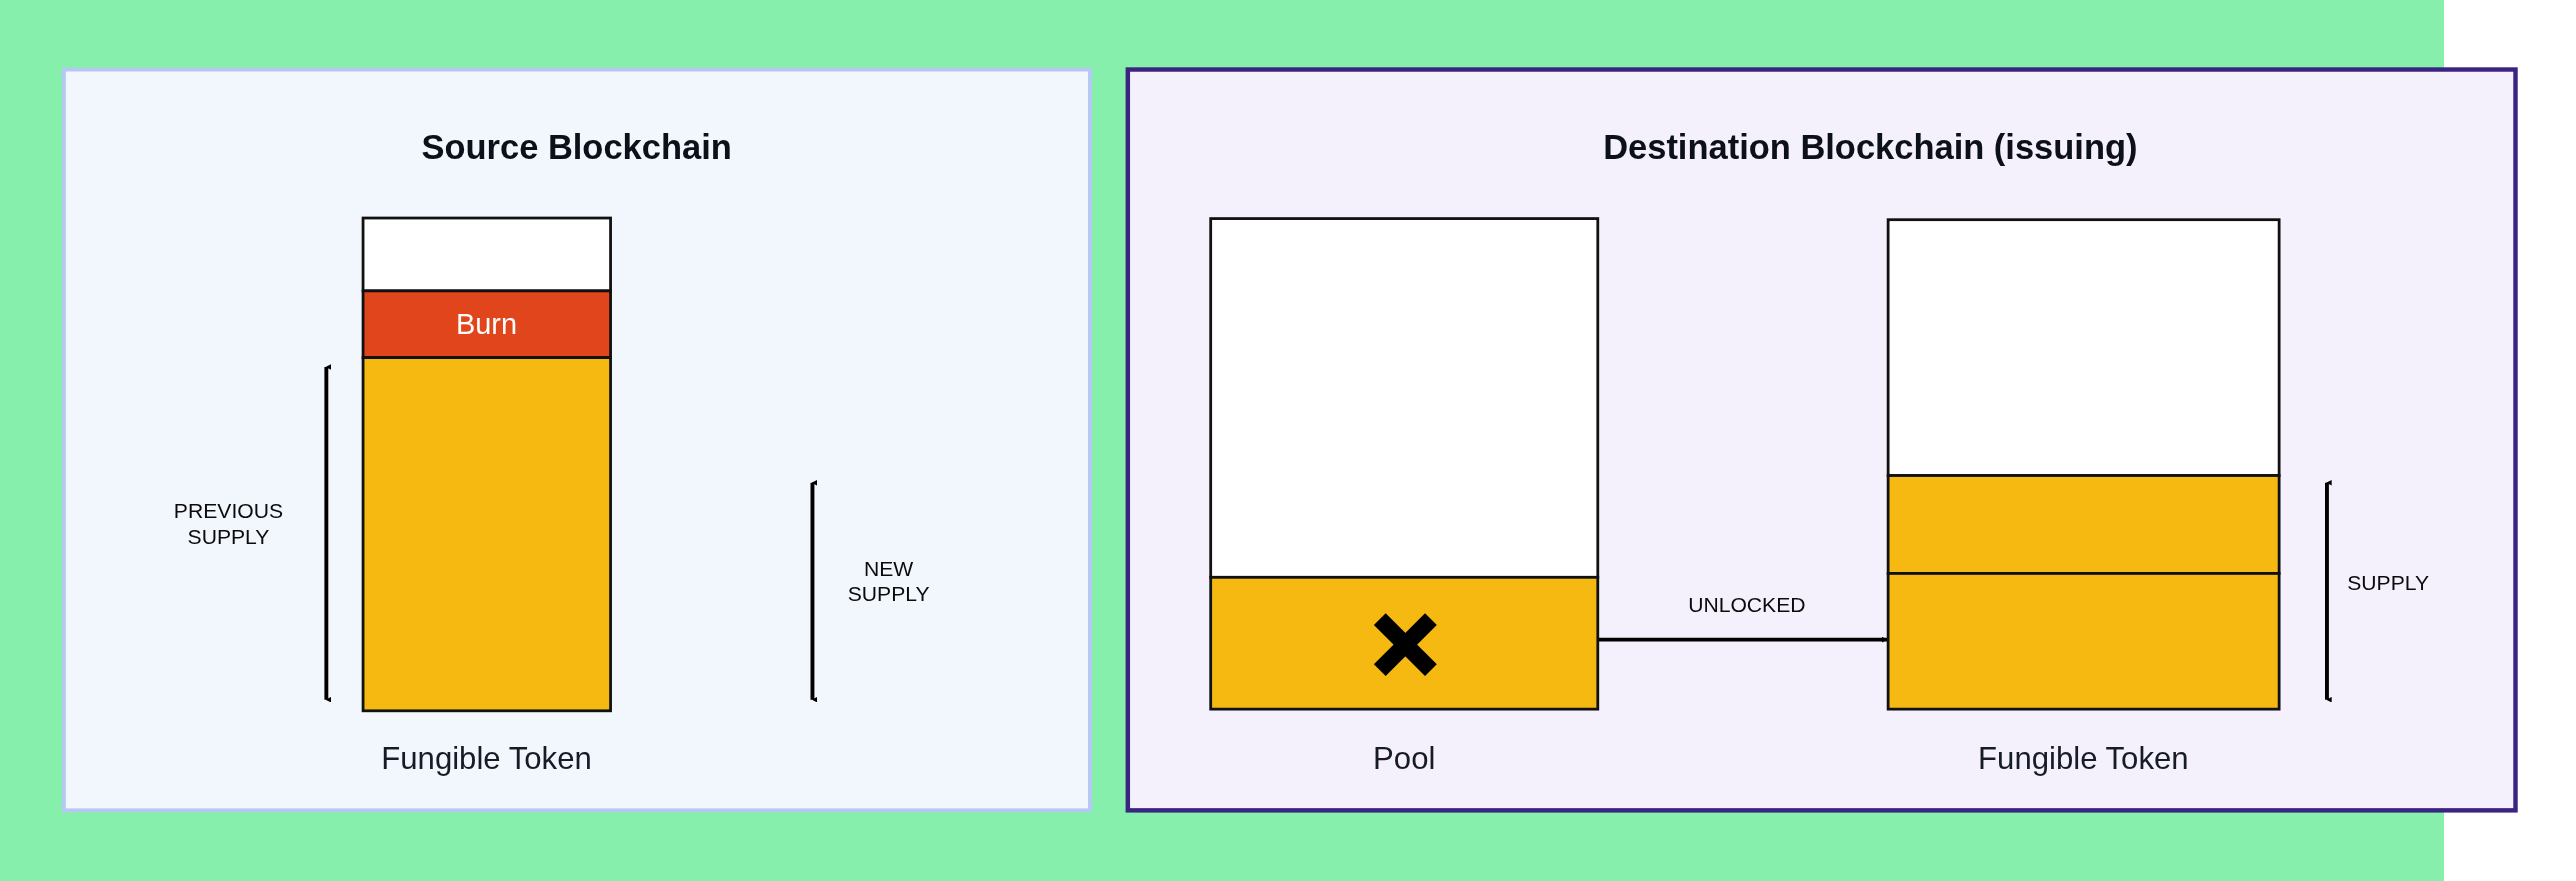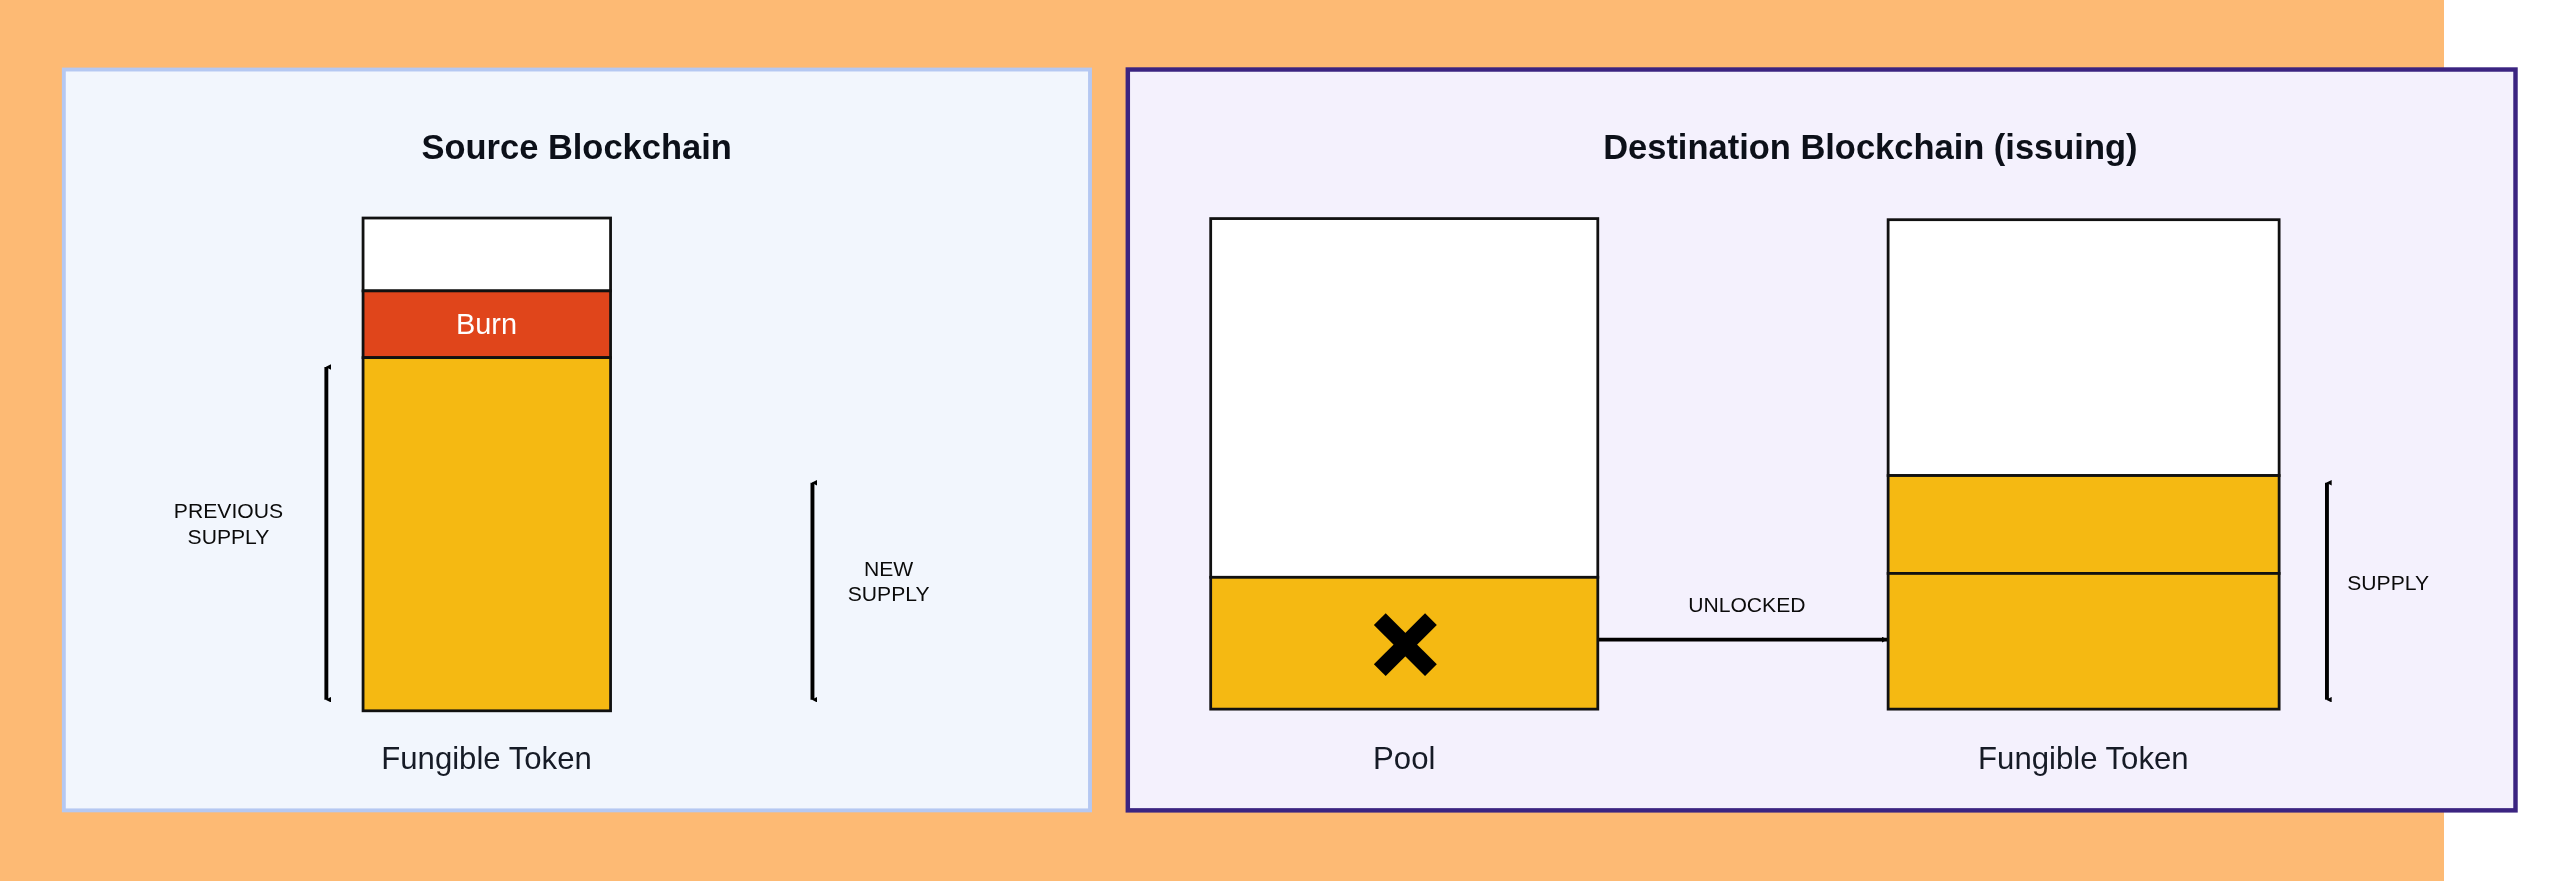--- a/index.html
+++ b/index.html
@@ -11,21 +11,21 @@
   body {
     width: 2576px;
     height: 881px;
     overflow: hidden;
     font-family: "Liberation Sans", sans-serif;
   }
   #diagram-root {
     position: relative;
     width: 2444px;
     height: 881px;
-    background: #fdba74;
+    background: #86efac;
   }
   svg.diagram-canvas {
     display: block;
     width: 2576px;
     height: 881px;
   }
   .panel-title {
     font-family: "Liberation Sans", sans-serif;
     font-weight: bold;
     font-size: 62px;

